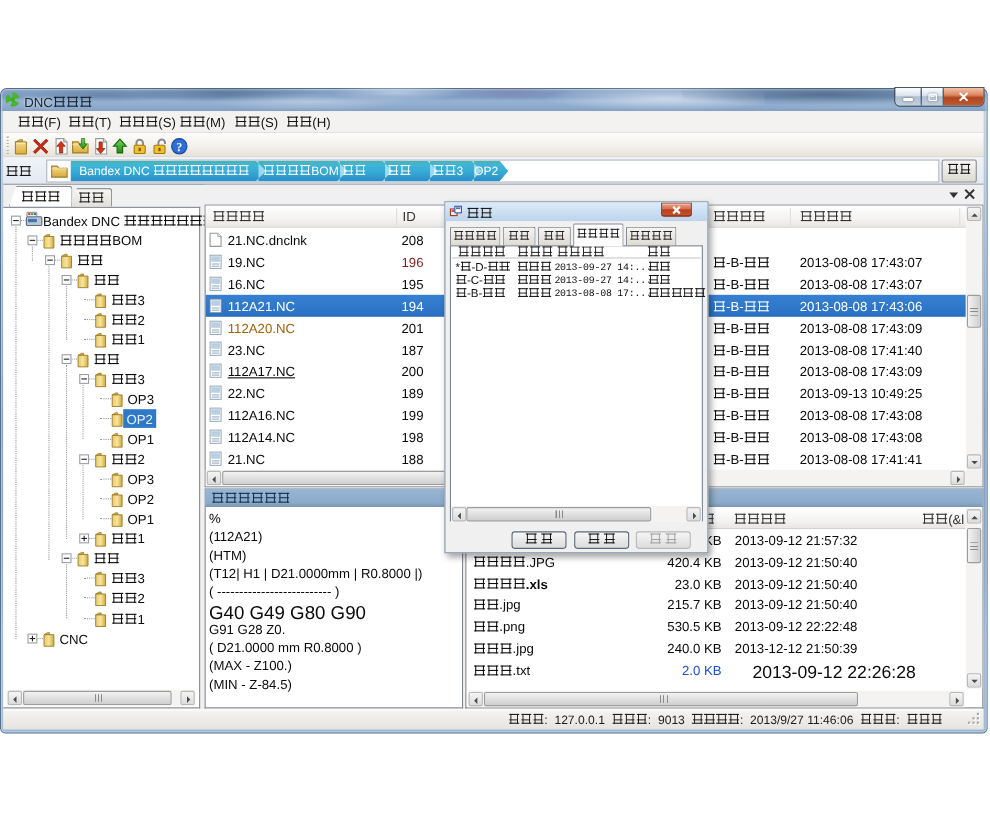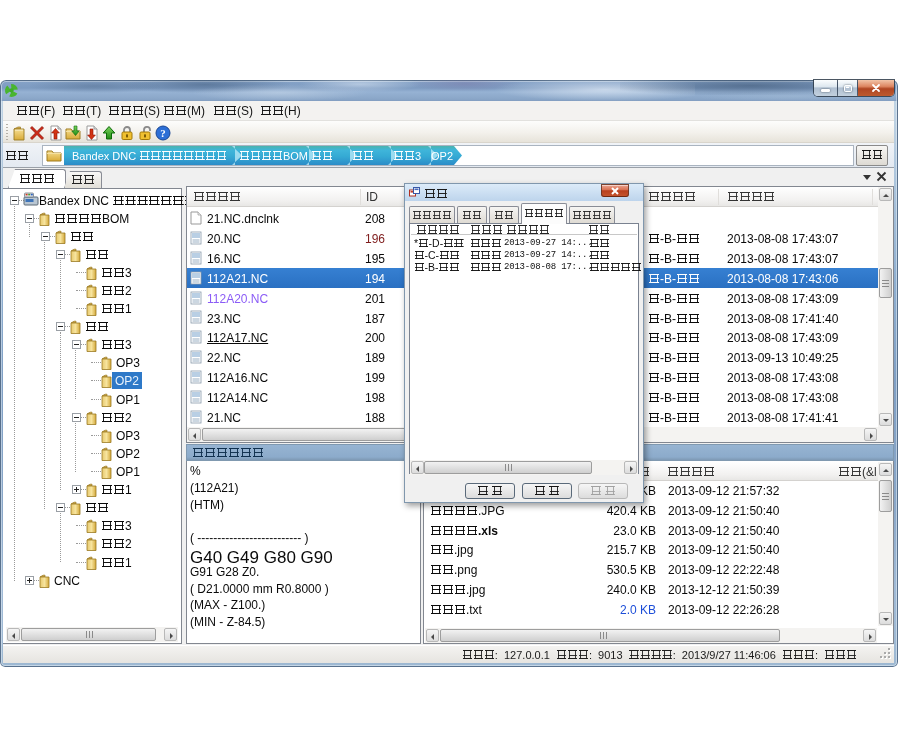--- a/index.html
+++ b/index.html
@@ -23,20 +23,21 @@
 <div style="position:absolute;left:190px;top:84px;width:180px;height:16px;background:radial-gradient(ellipse at 50% 55%,rgba(225,235,245,.38),rgba(225,235,245,0) 70%);"></div>
 <div style="position:absolute;left:700px;top:92px;width:190px;height:9px;background:radial-gradient(ellipse at 50% 50%,rgba(160,185,212,.55),rgba(160,185,212,0) 75%);"></div>
 <svg style="left:4px;top:83px" width="15" height="15" viewBox="0 0 14 14">
       <g fill="#49b52f">
         <path d="M7 6.6 L6.6 0.9 A6.1 6.1 0 0 1 12.9 6 Z"></path>
         <path transform="rotate(120 7 7)" d="M7 6.6 L6.6 0.9 A6.1 6.1 0 0 1 12.9 6 Z"></path>
         <path transform="rotate(240 7 7)" d="M7 6.6 L6.6 0.9 A6.1 6.1 0 0 1 12.9 6 Z"></path>
       </g>
       <circle cx="7" cy="7" r="2" fill="#3fae28"></circle>
     </svg>
+<div style="position:absolute;left:22px;top:86px;width:200px;height:14px;font-size:12px;color:#16222e;text-shadow:0 0 3px rgba(255,255,255,.9);">DNC<b class="c"></b><b class="c"></b><b class="c"></b></div>
 <div style="position:absolute;left:814px;top:80px;width:80px;height:16px;border-radius:0 0 4px 4px;overflow:hidden;box-shadow:0 0 0 1px rgba(44,56,70,.85),inset 0 0 0 1px rgba(255,255,255,.6);">
       <div style="position:absolute;left:0;top:0;width:23px;height:16px;background:linear-gradient(180deg,#fbfdfe 0%,#dde7ef 42%,#b0c0d2 50%,#c2d0de 100%)">
         <div style="position:absolute;left:50%;top:9px;width:9px;height:2.5px;margin-left:-4.5px;background:#fff;box-shadow:0 0 2px rgba(40,50,60,.8);border-radius:1px"></div>
       </div>
       <div style="position:absolute;left:24px;top:0;width:19px;height:16px;background:linear-gradient(180deg,#fbfdfe 0%,#dde7ef 42%,#b0c0d2 50%,#c2d0de 100%)">
         <div style="position:absolute;left:50%;top:4.5px;width:8px;height:7px;margin-left:-4px;border:1.4px solid #fff;border-radius:1.5px;box-shadow:0 0 2px rgba(40,50,60,.8)">
           <div style="position:absolute;left:1px;top:1px;width:3px;height:1.6px;background:#fff"></div>
         </div>
       </div>
       <div style="position:absolute;left:44px;top:0;width:36px;height:16px;background:linear-gradient(180deg,#f2c4a8 0%,#dd8662 40%,#b04623 55%,#bd5a2e 100%)">
@@ -506,21 +507,21 @@
       <path d="M8 1 L8 4 L11 4" fill="#eee" stroke="#999" stroke-width=".7"></path>
     </svg>
 <div style="position:absolute;left:207px;top:212px;font-size:12px;color:#0a0a0a;white-space:nowrap;">21.NC.dnclnk</div>
 <div style="position:absolute;left:365px;top:212px;font-size:12px;color:#0a0a0a;white-space:nowrap;">208</div>
 <svg style="left:190px;top:231px" width="12" height="14" viewBox="0 0 12 14">
       <rect x="1" y="1" width="10" height="12" fill="#fff" stroke="#8899aa" stroke-width=".8"></rect>
       <rect x="2" y="2" width="8" height="5" fill="#b9cfe4"></rect>
       <rect x="2.5" y="8.5" width="7" height="1" fill="#9ab0c4"></rect>
       <rect x="2.5" y="10.5" width="7" height="1" fill="#9ab0c4"></rect>
     </svg>
-<div style="position:absolute;left:207px;top:232px;font-size:12px;color:#0a0a0a;white-space:nowrap;">20.NC</div>
+<div style="position:absolute;left:207px;top:232px;font-size:12px;color:#0a0a0a;white-space:nowrap;">19.NC</div>
 <div style="position:absolute;left:365px;top:232px;font-size:12px;color:#7f1d1d;white-space:nowrap;">196</div>
 <div style="position:absolute;left:648px;top:232px;font-size:12px;color:#0a0a0a;white-space:nowrap;"><b class="c"></b>-B-<b class="c"></b><b class="c"></b></div>
 <div style="position:absolute;left:727px;top:232px;font-size:12px;color:#0a0a0a;white-space:nowrap;">2013-08-08 17:43:07</div>
 <svg style="left:190px;top:251px" width="12" height="14" viewBox="0 0 12 14">
       <rect x="1" y="1" width="10" height="12" fill="#fff" stroke="#8899aa" stroke-width=".8"></rect>
       <rect x="2" y="2" width="8" height="5" fill="#b9cfe4"></rect>
       <rect x="2.5" y="8.5" width="7" height="1" fill="#9ab0c4"></rect>
       <rect x="2.5" y="10.5" width="7" height="1" fill="#9ab0c4"></rect>
     </svg>
 <div style="position:absolute;left:207px;top:252px;font-size:12px;color:#0a0a0a;white-space:nowrap;">16.NC</div>
@@ -537,21 +538,21 @@
 <div style="position:absolute;left:207px;top:272px;font-size:12px;color:#fff;white-space:nowrap;">112A21.NC</div>
 <div style="position:absolute;left:365px;top:272px;font-size:12px;color:#fff;white-space:nowrap;">194</div>
 <div style="position:absolute;left:648px;top:272px;font-size:12px;color:#fff;white-space:nowrap;"><b class="c"></b>-B-<b class="c"></b><b class="c"></b></div>
 <div style="position:absolute;left:727px;top:272px;font-size:12px;color:#fff;white-space:nowrap;">2013-08-08 17:43:06</div>
 <svg style="left:190px;top:291px" width="12" height="14" viewBox="0 0 12 14">
       <rect x="1" y="1" width="10" height="12" fill="#fff" stroke="#8899aa" stroke-width=".8"></rect>
       <rect x="2" y="2" width="8" height="5" fill="#b9cfe4"></rect>
       <rect x="2.5" y="8.5" width="7" height="1" fill="#9ab0c4"></rect>
       <rect x="2.5" y="10.5" width="7" height="1" fill="#9ab0c4"></rect>
     </svg>
-<div style="position:absolute;left:207px;top:292px;font-size:12px;color:#8b5cf6;white-space:nowrap;">112A20.NC</div>
+<div style="position:absolute;left:207px;top:292px;font-size:12px;color:#a16207;white-space:nowrap;">112A20.NC</div>
 <div style="position:absolute;left:365px;top:292px;font-size:12px;color:#0a0a0a;white-space:nowrap;">201</div>
 <div style="position:absolute;left:648px;top:292px;font-size:12px;color:#0a0a0a;white-space:nowrap;"><b class="c"></b>-B-<b class="c"></b><b class="c"></b></div>
 <div style="position:absolute;left:727px;top:292px;font-size:12px;color:#0a0a0a;white-space:nowrap;">2013-08-08 17:43:09</div>
 <svg style="left:190px;top:310px" width="12" height="14" viewBox="0 0 12 14">
       <rect x="1" y="1" width="10" height="12" fill="#fff" stroke="#8899aa" stroke-width=".8"></rect>
       <rect x="2" y="2" width="8" height="5" fill="#b9cfe4"></rect>
       <rect x="2.5" y="8.5" width="7" height="1" fill="#9ab0c4"></rect>
       <rect x="2.5" y="10.5" width="7" height="1" fill="#9ab0c4"></rect>
     </svg>
 <div style="position:absolute;left:207px;top:312px;font-size:12px;color:#0a0a0a;white-space:nowrap;">23.NC</div>
@@ -626,20 +627,21 @@
     </div>
 <div style="position:absolute;left:202px;top:428px;width:278px;height:13px;background:linear-gradient(180deg,#f2f2f2,#cfcfcf);border:1px solid #9d9d9d;border-radius:2px;"></div>
 <div style="position:absolute;left:476px;top:431px;width:8px;height:7px;background:repeating-linear-gradient(90deg,#8a8a8a 0 1px,transparent 1px 3px);"></div>
 <div style="position:absolute;left:878px;top:427px;width:15px;height:15px;background:#f2f1f0;"></div>
 <div style="position:absolute;left:186px;top:444px;width:235px;height:17px;background:linear-gradient(180deg,#97b4d2,#8cabcb 80%,#7e99b4 100%);border:1px solid #8099b0;"></div>
 <div style="position:absolute;left:192px;top:446px;font-size:12px;color:#10304e;white-space:nowrap;"><b class="c"></b><b class="c"></b><b class="c"></b><b class="c"></b><b class="c"></b><b class="c"></b></div>
 <div style="position:absolute;left:186px;top:461px;width:235px;height:183px;background:#fff;border:1px solid #828790;border-top:none;"></div>
 <div style="position:absolute;left:190px;top:464px;font-size:12px;color:#0a0a0a;white-space:nowrap;">%</div>
 <div style="position:absolute;left:190px;top:481px;font-size:12px;color:#0a0a0a;white-space:nowrap;">(112A21)</div>
 <div style="position:absolute;left:190px;top:498px;font-size:12px;color:#0a0a0a;white-space:nowrap;">(HTM)</div>
+<div style="position:absolute;left:190px;top:514px;font-size:12px;color:#0a0a0a;white-space:nowrap;">(T12| H1 | D21.0000mm | R0.8000 |)</div>
 <div style="position:absolute;left:190px;top:531px;font-size:12px;color:#0a0a0a;white-space:nowrap;">( -------------------------- )</div>
 <div style="position:absolute;left:190px;top:548px;font-size:17px;color:#0a0a0a;white-space:nowrap;">G40 G49 G80 G90</div>
 <div style="position:absolute;left:190px;top:565px;font-size:12px;color:#0a0a0a;white-space:nowrap;">G91 G28 Z0.</div>
 <div style="position:absolute;left:190px;top:582px;font-size:12px;color:#0a0a0a;white-space:nowrap;">( D21.0000 mm R0.8000 )</div>
 <div style="position:absolute;left:190px;top:598px;font-size:12px;color:#0a0a0a;white-space:nowrap;">(MAX - Z100.)</div>
 <div style="position:absolute;left:190px;top:615px;font-size:12px;color:#0a0a0a;white-space:nowrap;">(MIN - Z-84.5)</div>
 <div style="position:absolute;left:423px;top:444px;width:471px;height:17px;background:linear-gradient(180deg,#97b4d2,#8cabcb 80%,#7e99b4 100%);border:1px solid #8099b0;"></div>
 <div style="position:absolute;left:423px;top:461px;width:471px;height:183px;background:#fff;border:1px solid #828790;border-top:none;"></div>
 <div style="position:absolute;left:424px;top:462px;width:454px;height:19px;background:linear-gradient(180deg,#ffffff,#f2f1f0 70%,#e8e7e5);border-bottom:1px solid #d4d2cf;"></div>
 <div style="position:absolute;left:638px;top:465px;font-size:12px;color:#333;white-space:nowrap;"><b class="c"></b></div>
@@ -658,21 +660,21 @@
 <div style="position:absolute;left:560px;top:543px;width:96px;height:14px;font-size:12px;color:#0a0a0a;text-align:right;">215.7 KB</div>
 <div style="position:absolute;left:668px;top:543px;font-size:12px;color:#0a0a0a;white-space:nowrap;">2013-09-12 21:50:40</div>
 <div style="position:absolute;left:430px;top:563px;font-size:12px;color:#0a0a0a;white-space:nowrap;"><b class="c"></b><b class="c"></b>.png</div>
 <div style="position:absolute;left:560px;top:563px;width:96px;height:14px;font-size:12px;color:#0a0a0a;text-align:right;">530.5 KB</div>
 <div style="position:absolute;left:668px;top:563px;font-size:12px;color:#0a0a0a;white-space:nowrap;">2013-09-12 22:22:48</div>
 <div style="position:absolute;left:430px;top:583px;font-size:12px;color:#0a0a0a;white-space:nowrap;"><b class="c"></b><b class="c"></b><b class="c"></b>.jpg</div>
 <div style="position:absolute;left:560px;top:583px;width:96px;height:14px;font-size:12px;color:#0a0a0a;text-align:right;">240.0 KB</div>
 <div style="position:absolute;left:668px;top:583px;font-size:12px;color:#0a0a0a;white-space:nowrap;">2013-12-12 21:50:39</div>
 <div style="position:absolute;left:430px;top:603px;font-size:12px;color:#0a0a0a;white-space:nowrap;"><b class="c"></b><b class="c"></b><b class="c"></b>.txt</div>
 <div style="position:absolute;left:560px;top:603px;width:96px;height:14px;font-size:12px;color:#1d4ed8;text-align:right;">2.0 KB</div>
-<div style="position:absolute;left:668px;top:603px;font-size:12px;color:#0a0a0a;white-space:nowrap;">2013-09-12 22:26:28</div>
+<div style="position:absolute;left:684px;top:603px;font-size:16px;color:#0a0a0a;white-space:nowrap;">2013-09-12 22:26:28</div>
 <div style="position:absolute;left:878px;top:462px;width:15px;height:164px;background:#f4f3f1;"></div>
 <div style="position:absolute;left:879px;top:463px;width:13px;height:13px;background:linear-gradient(180deg,#f5f5f5,#dcdcdc);border:1px solid #b8b8b8;border-radius:2px;">
       <div style="left:3px;top:5px;width:0;height:0;border:3.5px solid transparent;border-bottom-color:#4a4a4a;border-top-width:0"></div>
     </div>
 <div style="position:absolute;left:879px;top:612px;width:13px;height:13px;background:linear-gradient(180deg,#f5f5f5,#dcdcdc);border:1px solid #b8b8b8;border-radius:2px;">
       <div style="left:3px;top:5px;width:0;height:0;border:3.5px solid transparent;border-top-color:#4a4a4a;border-bottom-width:0"></div>
     </div>
 <div style="position:absolute;left:879px;top:480px;width:13px;height:32px;background:linear-gradient(90deg,#f2f2f2,#cfcfcf);border:1px solid #9d9d9d;border-radius:2px;"></div>
 <div style="position:absolute;left:882px;top:493px;width:7px;height:7px;background:repeating-linear-gradient(180deg,#8a8a8a 0 1px,transparent 1px 3px);"></div>
 <div style="position:absolute;left:425px;top:628px;width:452px;height:15px;background:#f4f3f1;"></div>

